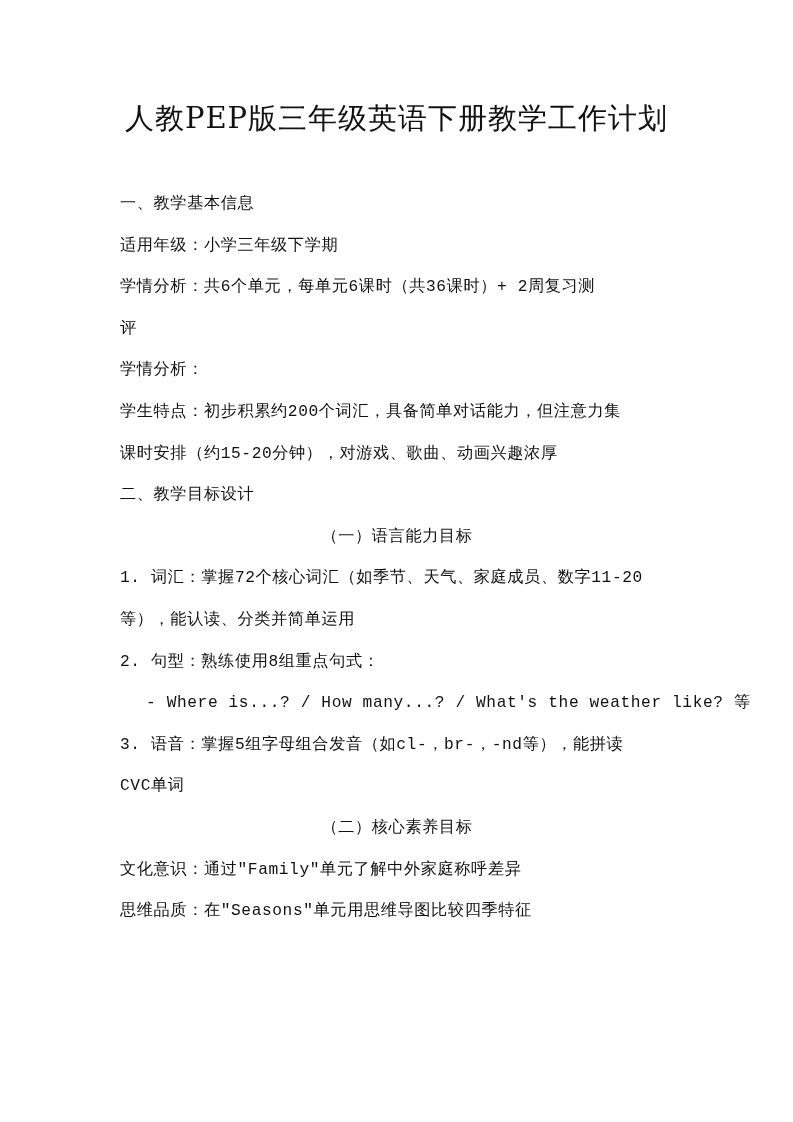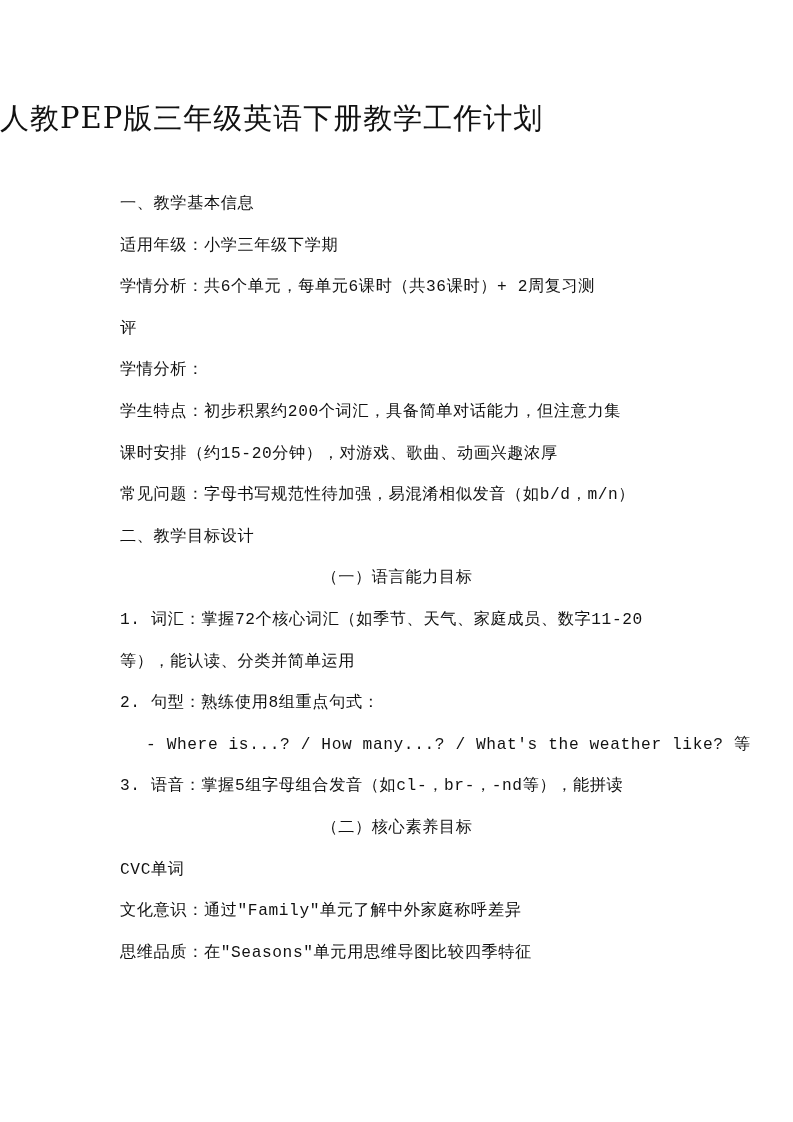--- a/index.html
+++ b/index.html
@@ -3,21 +3,21 @@
 <meta charset="utf-8">
 <style>
   html, body { margin: 0; padding: 0; background: #ffffff; }
   body {
     width: 793px; height: 1122px; position: relative; overflow: hidden;
     font-family: "DejaVu Serif", "Liberation Serif", serif;
     color: #111111;
   }
   .title {
     position: absolute; left: 0; top: 96px; width: 793px;
-    font-size: 29px; letter-spacing: 1px;
+    text-align: center; font-size: 29px; letter-spacing: 1px;
     line-height: 44px; white-space: nowrap;
   }
   .content {
     position: absolute; left: 120px; top: 184px; width: 560px;
   }
   .line {
     font-size: 16.2px; line-height: 41.6px; height: 41.6px;
     white-space: nowrap; letter-spacing: 0.6px; font-family: Liberation Mono, monospace;
   }
   .indent { padding-left: 26px; }
@@ -29,25 +29,24 @@
 <div class="title">人教PEP版三年级英语下册教学工作计划</div>
 
 <div class="content">
   <div class="line">一、教学基本信息</div>
   <div class="line">适用年级：小学三年级下学期</div>
   <div class="line">学情分析：共6个单元，每单元6课时（共36课时）+ 2周复习测</div>
   <div class="line">评</div>
   <div class="line">学情分析：</div>
   <div class="line">学生特点：初步积累约200个词汇，具备简单对话能力，但注意力集</div>
   <div class="line">课时安排（约15-20分钟），对游戏、歌曲、动画兴趣浓厚</div>
-  <div class="line">常见问题：字母书写规范性待加强，易混淆相似发音（如b/d，m/n）</div>
   <div class="line">二、教学目标设计</div>
   <div class="line sub">（一）语言能力目标</div>
   <div class="line">1. 词汇：掌握72个核心词汇（如季节、天气、家庭成员、数字11-20</div>
   <div class="line">等），能认读、分类并简单运用</div>
   <div class="line">2. 句型：熟练使用8组重点句式：</div>
   <div class="line indent">- Where is...? / How many...? / What's the weather like? 等</div>
   <div class="line">3. 语音：掌握5组字母组合发音（如cl-，br-，-nd等），能拼读</div>
+  <div class="line">CVC单词</div>
   <div class="line sub">（二）核心素养目标</div>
-  <div class="line">CVC单词</div>
   <div class="line">文化意识：通过"Family"单元了解中外家庭称呼差异</div>
   <div class="line">思维品质：在"Seasons"单元用思维导图比较四季特征</div>
 </div>
 
 </body></html>

